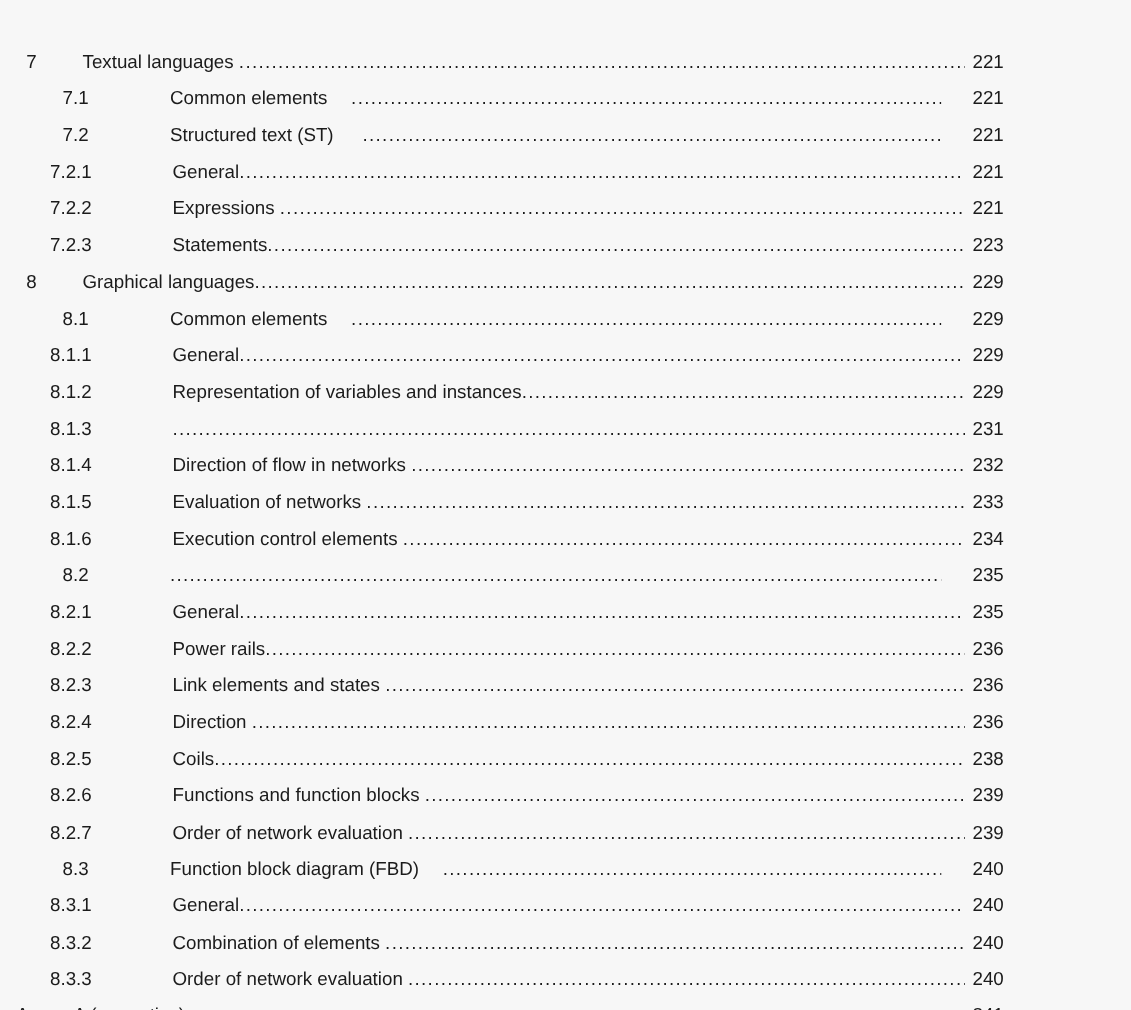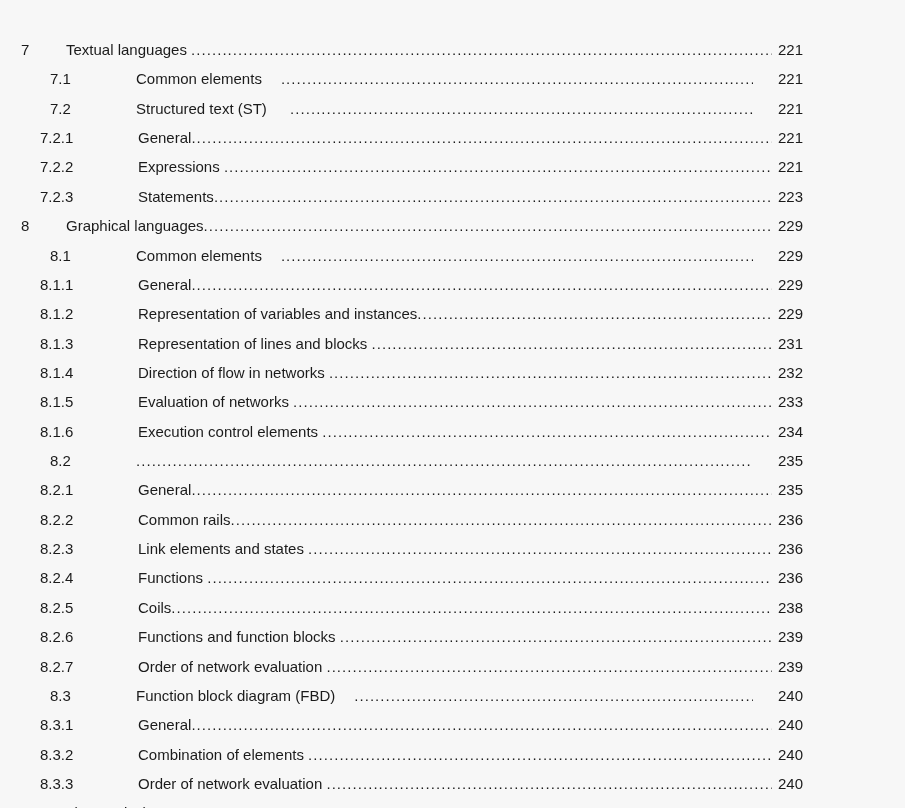--- a/index.html
+++ b/index.html
@@ -117,21 +117,20 @@
     <span class="page">229</span>
   </div>
     <div class="row l3">
     <span class="num">8.1.2</span>
     <span class="title">Representation of variables and instances</span>
     <span class="leader" aria-hidden="true">............................................................................................................................................................................................................................................................................................................</span>
     <span class="page">229</span>
   </div>
     <div class="row l3">
     <span class="num">8.1.3</span>
-    <span class="title">Representation of lines and blocks </span>
     <span class="leader" aria-hidden="true">............................................................................................................................................................................................................................................................................................................</span>
     <span class="page">231</span>
   </div>
     <div class="row l3">
     <span class="num">8.1.4</span>
     <span class="title">Direction of flow in networks </span>
     <span class="leader" aria-hidden="true">............................................................................................................................................................................................................................................................................................................</span>
     <span class="page">232</span>
   </div>
     <div class="row l3">
@@ -152,33 +151,33 @@
     <span class="page">235</span>
   </div>
     <div class="row l3">
     <span class="num">8.2.1</span>
     <span class="title">General</span>
     <span class="leader" aria-hidden="true">............................................................................................................................................................................................................................................................................................................</span>
     <span class="page">235</span>
   </div>
     <div class="row l3">
     <span class="num">8.2.2</span>
-    <span class="title">Common rails</span>
+    <span class="title">Power rails</span>
     <span class="leader" aria-hidden="true">............................................................................................................................................................................................................................................................................................................</span>
     <span class="page">236</span>
   </div>
     <div class="row l3">
     <span class="num">8.2.3</span>
     <span class="title">Link elements and states </span>
     <span class="leader" aria-hidden="true">............................................................................................................................................................................................................................................................................................................</span>
     <span class="page">236</span>
   </div>
     <div class="row l3">
     <span class="num">8.2.4</span>
-    <span class="title">Functions </span>
+    <span class="title">Direction </span>
     <span class="leader" aria-hidden="true">............................................................................................................................................................................................................................................................................................................</span>
     <span class="page">236</span>
   </div>
     <div class="row l3">
     <span class="num">8.2.5</span>
     <span class="title">Coils</span>
     <span class="leader" aria-hidden="true">............................................................................................................................................................................................................................................................................................................</span>
     <span class="page">238</span>
   </div>
     <div class="row l3">

